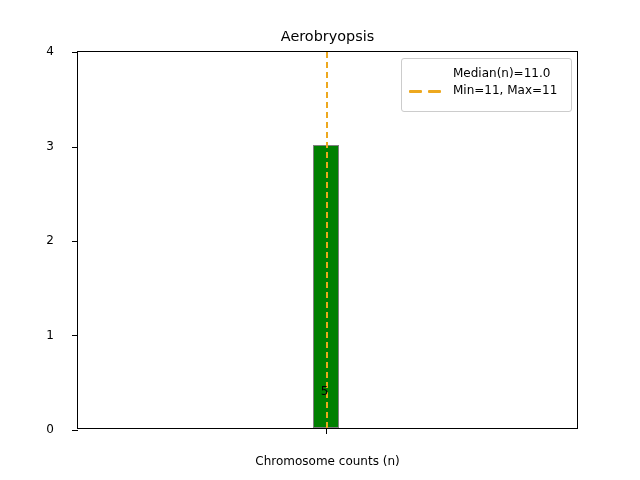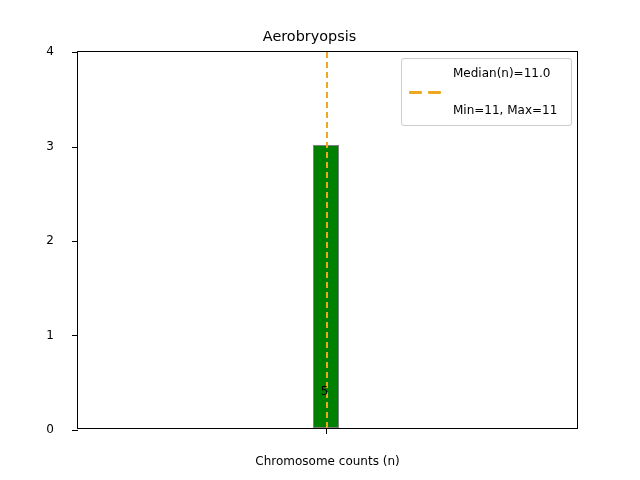--- a/index.html
+++ b/index.html
@@ -18,21 +18,21 @@
   #figure {
     position: relative;
     width: 640px;
     height: 480px;
     background: #ffffff;
   }
 
   
   #chart-title {
     position: absolute;
-    left: 59px;
+    left: 77px;
     top: 27px;
     width: 501px;
     text-align: center;
     font-size: 14.4px;
     line-height: 18px;
     color: #000000;
     white-space: nowrap;
   }
 
   
@@ -130,23 +130,23 @@
   
   #legend {
     position: absolute;
     left: 323px;
     top: 6px;
     width: 171px;
     box-sizing: border-box;
     background: #ffffff;
     border: 0.8px solid #cccccc;
     border-radius: 3px;
-    padding: 6px 8px 6px 7px;
+    padding: 6px 8px 12px 7px;
     display: flex;
-    align-items: center;
+    align-items: flex-end;
     gap: 8px;
   }
   #legend-sample {
     flex: 0 0 auto;
     width: 36px;
     height: 15px;
     position: relative;
   }
   #legend-sample .dash {
     position: absolute;
@@ -158,21 +158,21 @@
   }
   #legend-sample .dash.d1 { left: 0px; }
   #legend-sample .dash.d2 { left: 19px; }
 
   .legend-text {
     font-size: 12px;
     line-height: 17px;
     color: #000000;
     white-space: nowrap;
   }
-  .legend-line2 { text-align: left; margin-top: 20px; }
+  .legend-line2 { text-align: left; }
 </style>
 </head>
 <body>
 
 <div id="figure">
 
   <div id="chart-title">Aerobryopsis</div>
 
   <div id="plot-area">
 

